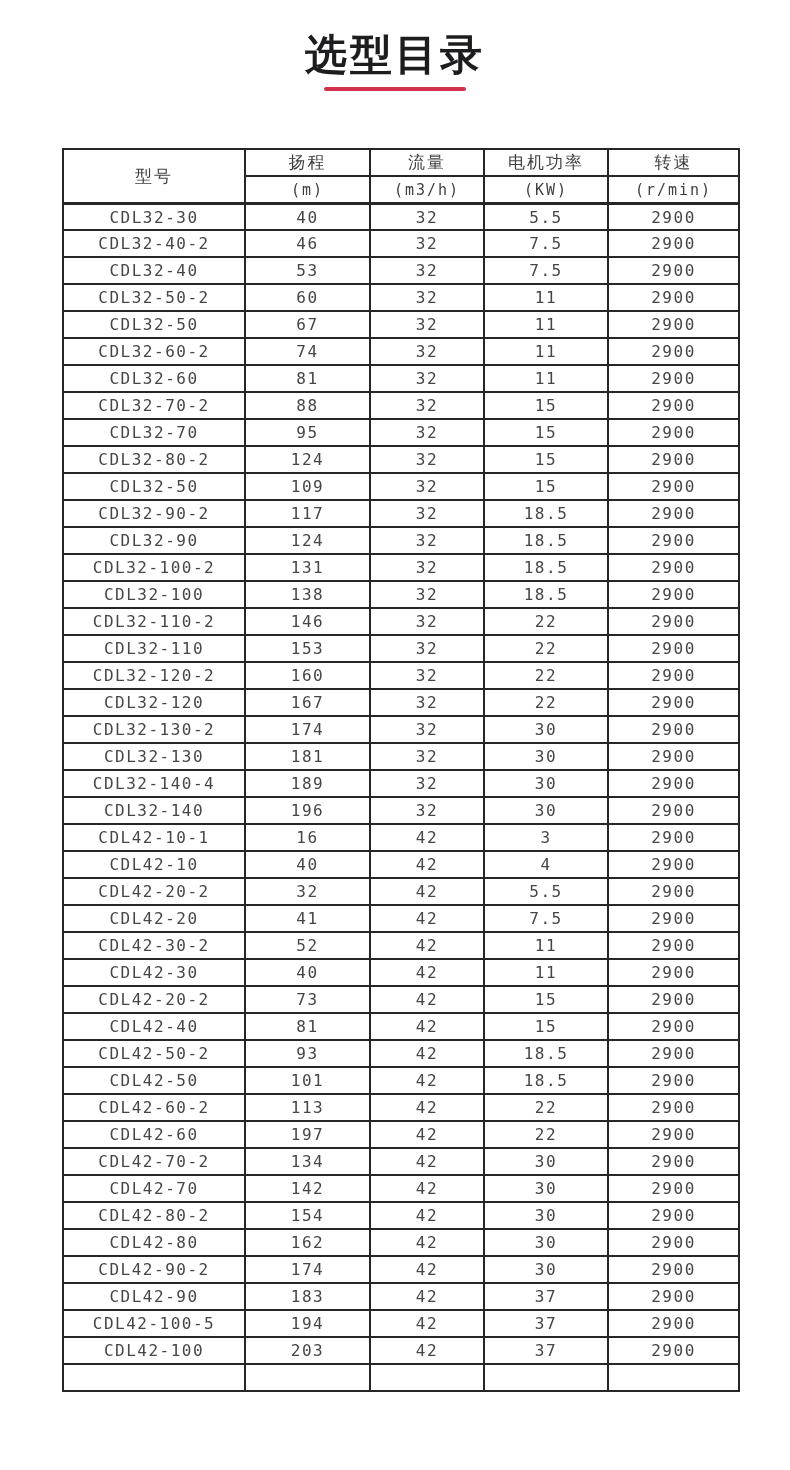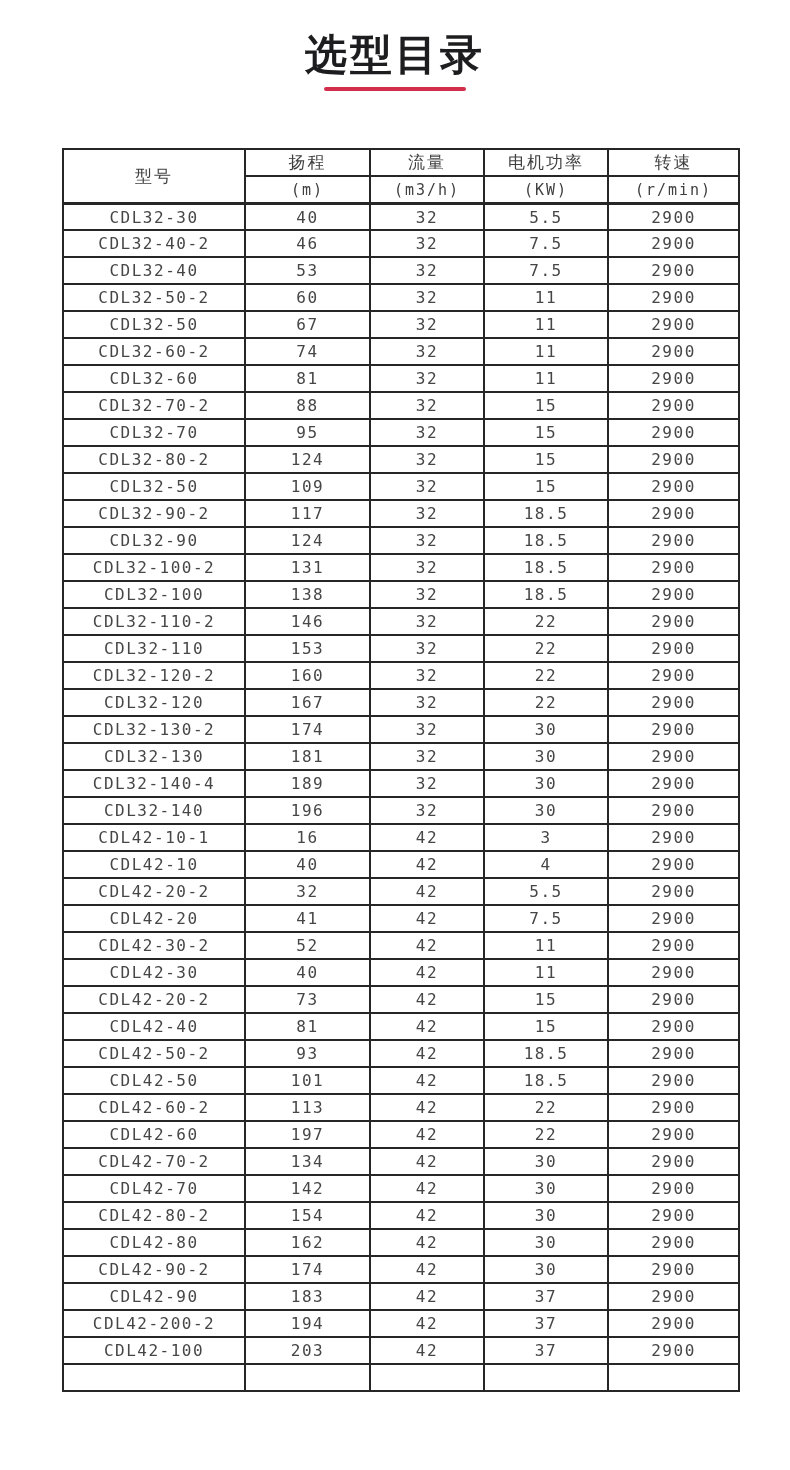--- a/index.html
+++ b/index.html
@@ -372,21 +372,21 @@
           <td>2900</td>
         </tr>
         <tr>
           <td>CDL42-90</td>
           <td>183</td>
           <td>42</td>
           <td>37</td>
           <td>2900</td>
         </tr>
         <tr>
-          <td>CDL42-200-2</td>
+          <td>CDL42-100-5</td>
           <td>194</td>
           <td>42</td>
           <td>37</td>
           <td>2900</td>
         </tr>
         <tr>
           <td>CDL42-100</td>
           <td>203</td>
           <td>42</td>
           <td>37</td>

